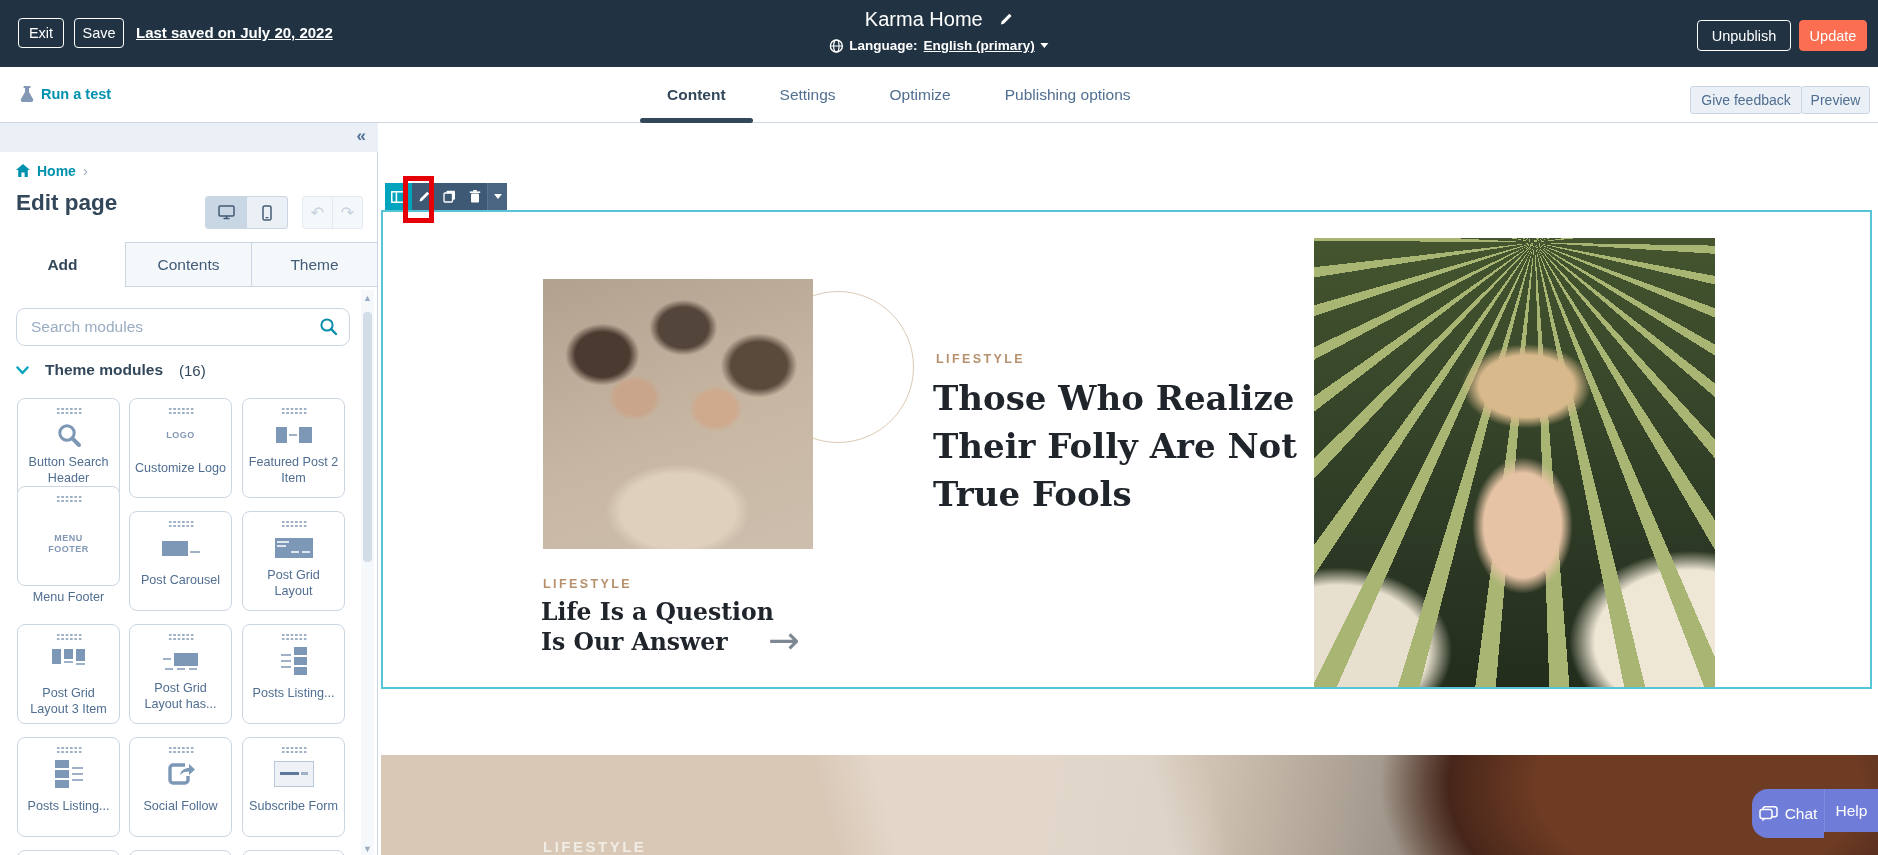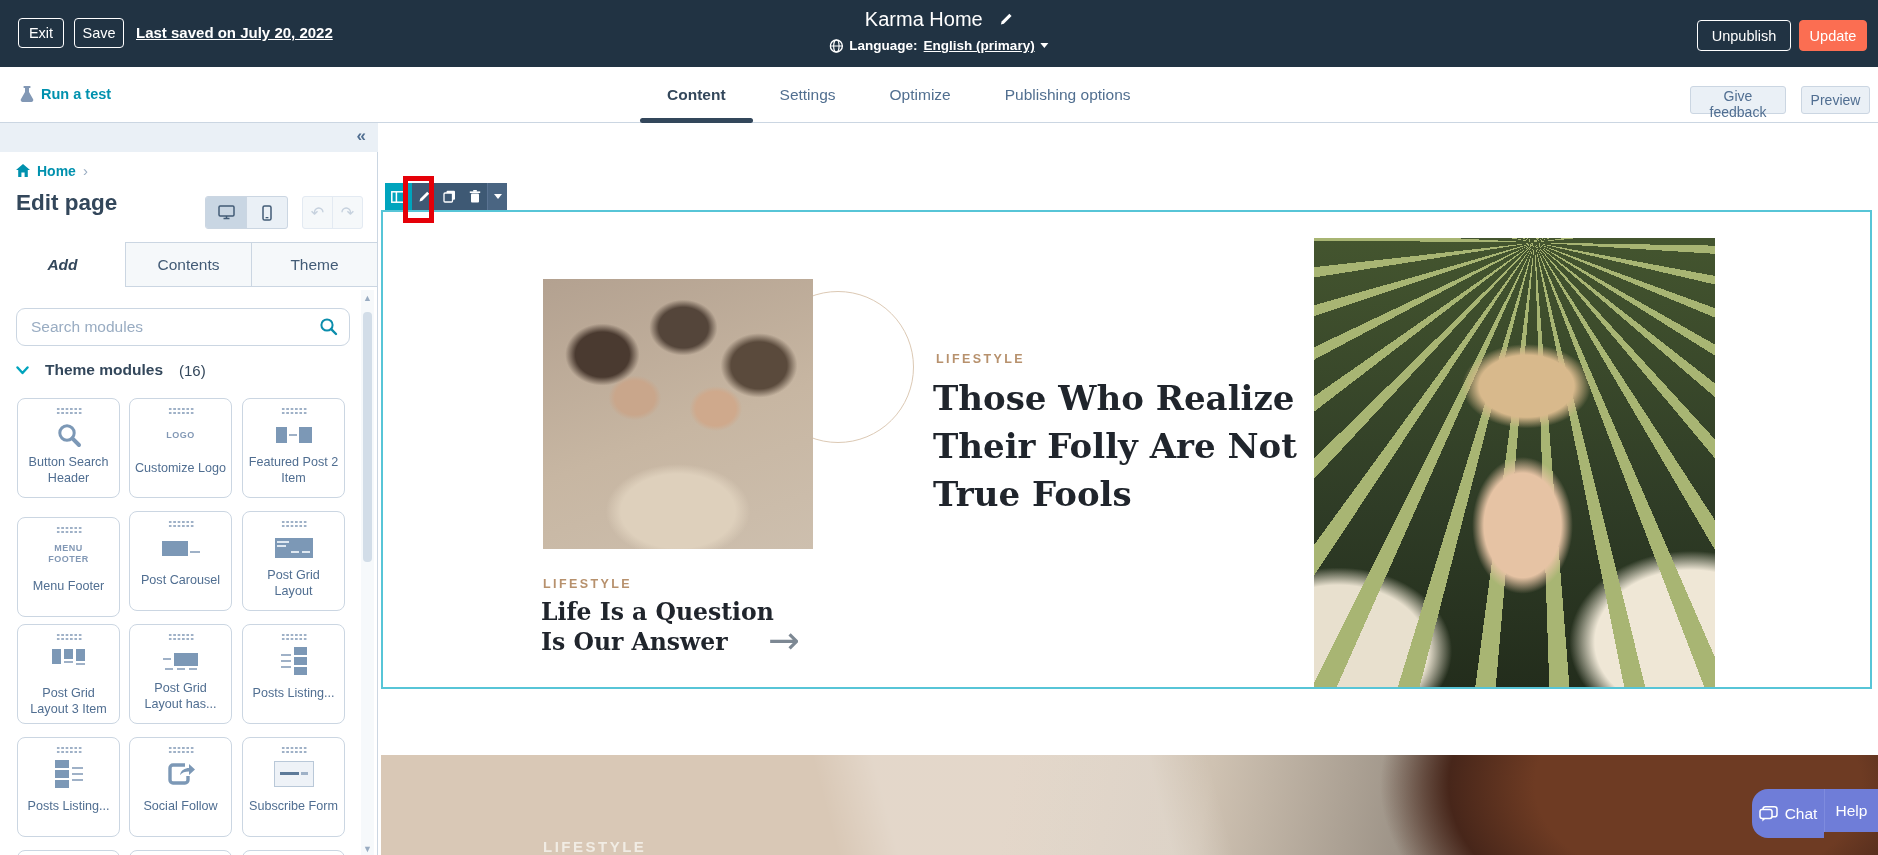--- a/index.html
+++ b/index.html
@@ -38,21 +38,21 @@
   .seg-group{display:flex;border:1px solid #cbd6e2;border-radius:3px;overflow:hidden;background:#eaf0f6;}
   .seg{width:40px;height:31px;display:flex;align-items:center;justify-content:center;cursor:pointer;}
   .seg.active{background:#c9d6e3;}
   .seg + .seg{border-left:1px solid #cbd6e2;}
   .undo-group{display:flex;border:1px solid #e3eaf2;border-radius:3px;overflow:hidden;background:#f5f8fa;}
   .undo-group .seg{width:29px;color:#c6d1de;font-size:16px;}
   .ptabs{left:0;top:242px;width:378px;height:45px;display:flex;}
   .ptab{flex:1;display:flex;align-items:center;justify-content:center;font-size:15.5px;color:#425b76;
         background:#f5f8fa;border:1px solid #cbd6e2;cursor:pointer;}
   .ptab + .ptab{border-left:none;}
-  .ptab.active{background:#fff;border:none;border-right:1px solid #cbd6e2;font-weight:bold;color:#33475b;font-style:italic;}
+  .ptab.active{background:#fff;border:none;border-right:1px solid #cbd6e2;font-weight:bold;color:#33475b;}
   .search-wrap{left:16px;top:308px;width:334px;height:38px;}
   .search-wrap input{width:100%;height:100%;box-sizing:border-box;border:1px solid #cbd6e2;border-radius:9px;
         padding:0 40px 0 14px;font:15.5px "Liberation Sans",sans-serif;color:#33475b;outline:none;}
   .search-wrap input::placeholder{color:#99acc2;}
   .search-ic{position:absolute;right:12px;top:9px;cursor:pointer;}
   .sechead{left:16px;top:361px;display:flex;align-items:center;gap:16px;cursor:pointer;}
   .sechead b{font-size:15.5px;color:#33475b;}
   .sechead span{font-size:15px;color:#33475b;}
   
   .card{width:103px;height:100px;background:#fff;border:1px solid #cbd6e2;border-radius:8px;cursor:grab;
@@ -256,21 +256,21 @@
 <div class="abs card" style="left:242px;top:398px;">
   <div class="dots"></div>
   <div class="cicon">
     <span class="blk" style="width:11px;height:16px;"></span>
       <span class="ln" style="width:8px;margin:0 2px;"></span>
       <span class="blk" style="width:13px;height:16px;"></span>
   </div>
   <div class="clabel">Featured Post 2 Item</div>
 </div>
 
-<div class="abs card" style="left:17px;top:517px;">
+<div class="abs card" style="left:17px;top:486px;gap:21px;">
   <div class="dots"></div>
   <div class="cicon">
       <span class="ictext">MENU<br>FOOTER</span>
     </div>
   <div class="clabel" style="margin-top:8px;">Menu Footer</div>
 </div>
 <div class="abs card" style="left:129px;top:511px;">
   <div class="dots"></div>
   <div class="cicon">
     <span class="blk" style="width:26px;height:15px;"></span>
@@ -392,21 +392,21 @@
       <rect x="3.6" y="0" width="6.8" height="2" fill="#8298b5"></rect>
     </svg>
   <span>Run a test</span>
 </div>
 <div class="abs navtabs">
   <div class="navtab active">Content</div>
   <div class="navtab">Settings</div>
   <div class="navtab">Optimize</div>
   <div class="navtab">Publishing options</div>
 </div>
-<button class="abs btn-light" style="left:1690px;top:86px;width:96px;height:28px;">Give feedback</button>
+<button class="abs btn-light" style="left:1690px;top:86px;width:112px;height:28px;">Give feedback</button>
 <button class="abs btn-light" style="left:1801px;top:86px;width:69px;height:28px;">Preview</button>
 
 <div class="abs topbar">
   <button class="btn-outline abs" style="left:18px;top:18px;width:46px;height:30px;">Exit</button>
   <button class="btn-outline abs" style="left:74px;top:18px;width:50px;height:30px;">Save</button>
   <a class="last-saved abs" style="left:136px;top:24px;">Last saved on July 20, 2022</a>
 
   <div class="abs tb-center">
     <span class="tb-title">Karma Home</span>
     <span style="display:inline-block;margin-left:12px;cursor:pointer;">

